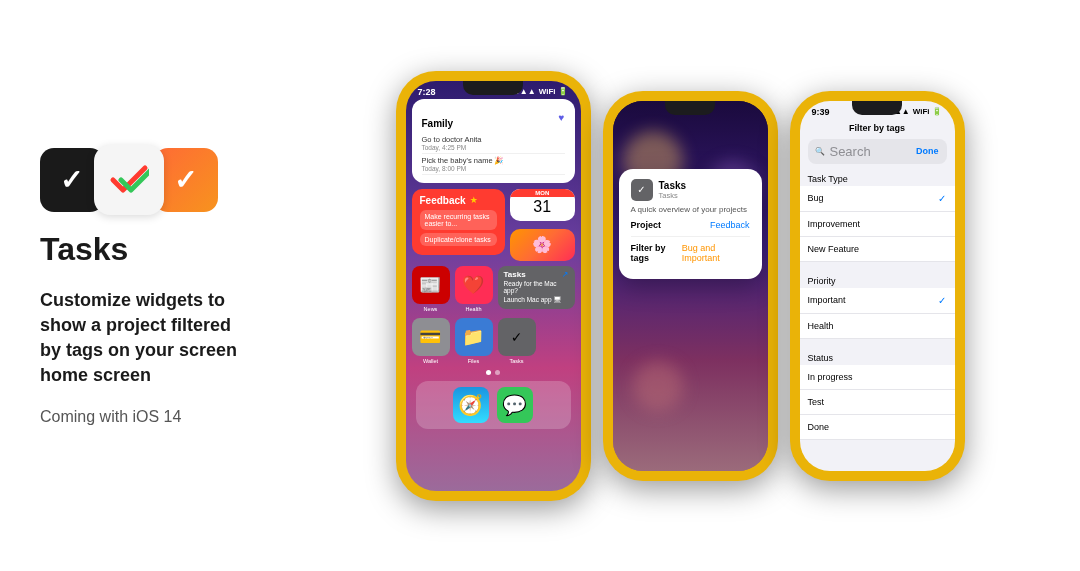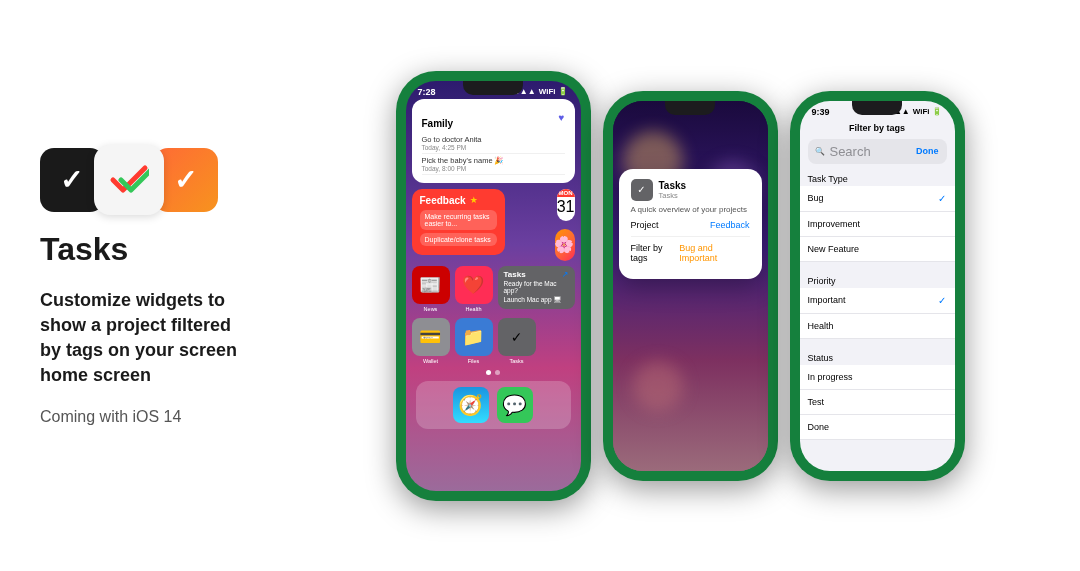--- a/index.html
+++ b/index.html
@@ -97,21 +97,21 @@
       align-items: center;
       justify-content: center;
       flex: 1;
       gap: 12px;
       height: 100%;
       padding: 20px 10px;
     }
 
     
     .phone-frame {
-      background: #15803d;
+      background: #eab308;
       border-radius: 40px;
       padding: 10px;
       box-shadow: 0 8px 30px rgba(0,0,0,0.4);
       position: relative;
     }
 
     .phone-screen {
       border-radius: 30px;
       overflow: hidden;
       position: relative;
@@ -412,21 +412,21 @@
     .p2-card-desc { font-size: 8px; color: #555; }
 
     .p2-card-row {
       display: flex;
       justify-content: space-between;
       align-items: center;
       padding: 6px 0;
       border-bottom: 1px solid #f0f0f0;
     }
 
-    .p2-row-label { font-size: 9px; color: #000; font-weight: 400; }
+    .p2-row-label { font-size: 9px; color: #000; font-weight: 700; }
     .p2-row-value-blue { font-size: 9px; color: #007aff; font-weight: 500; }
     .p2-row-value-orange { font-size: 9px; color: #ff9500; font-weight: 500; }
 
     .p3-title-bar {
       text-align: center;
       padding: 4px 0 2px;
       font-size: 9px;
       font-weight: 600;
       color: #000;
     }
@@ -527,21 +527,21 @@
 
           <div class="feedback-widget" style="flex:1.2;">
             <div class="feedback-header">
               <span class="feedback-title">Feedback</span>
               <span class="feedback-star">★</span>
             </div>
             <div class="feedback-item">Make recurring tasks easier to...</div>
             <div class="feedback-item">Duplicate/clone tasks</div>
           </div>
 
-          <div style="display:flex; flex-direction:column; gap:8px; flex:1;align-items:flex-end;">
+          <div style="display:flex; flex-direction:column; gap:8px; flex:1;">
             <div class="cal-widget">
               <div class="cal-header">MON</div>
               <div class="cal-day">31</div>
             </div>
             <div class="photos-widget">
               <span>🌸</span>
             </div>
           </div>
         </div>
 

